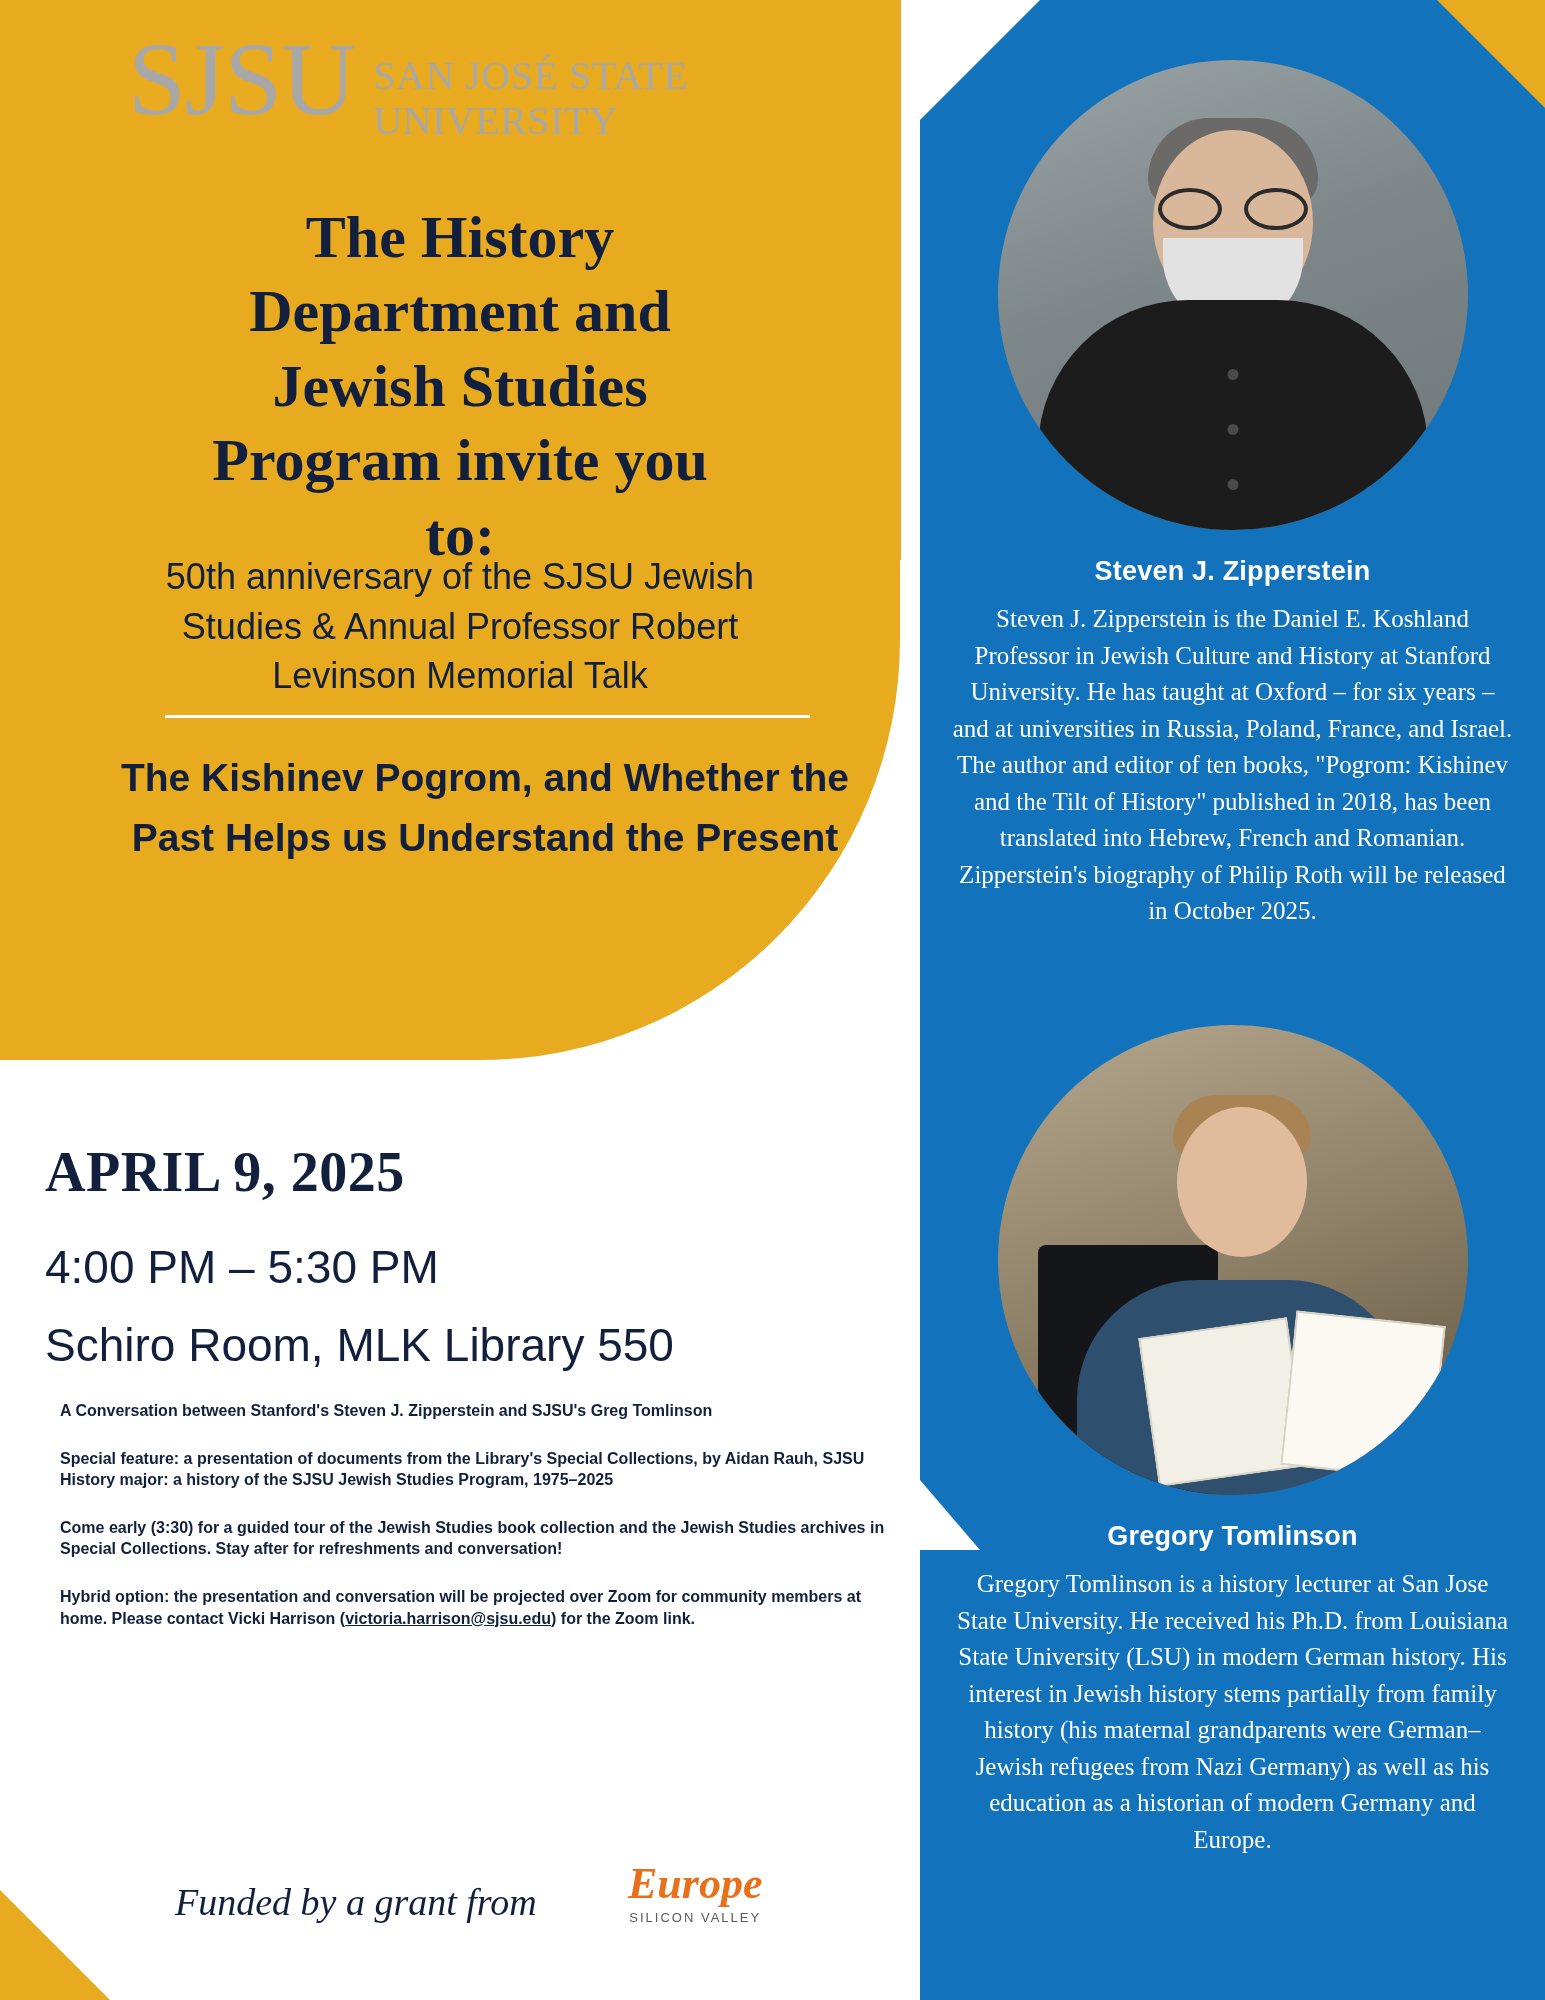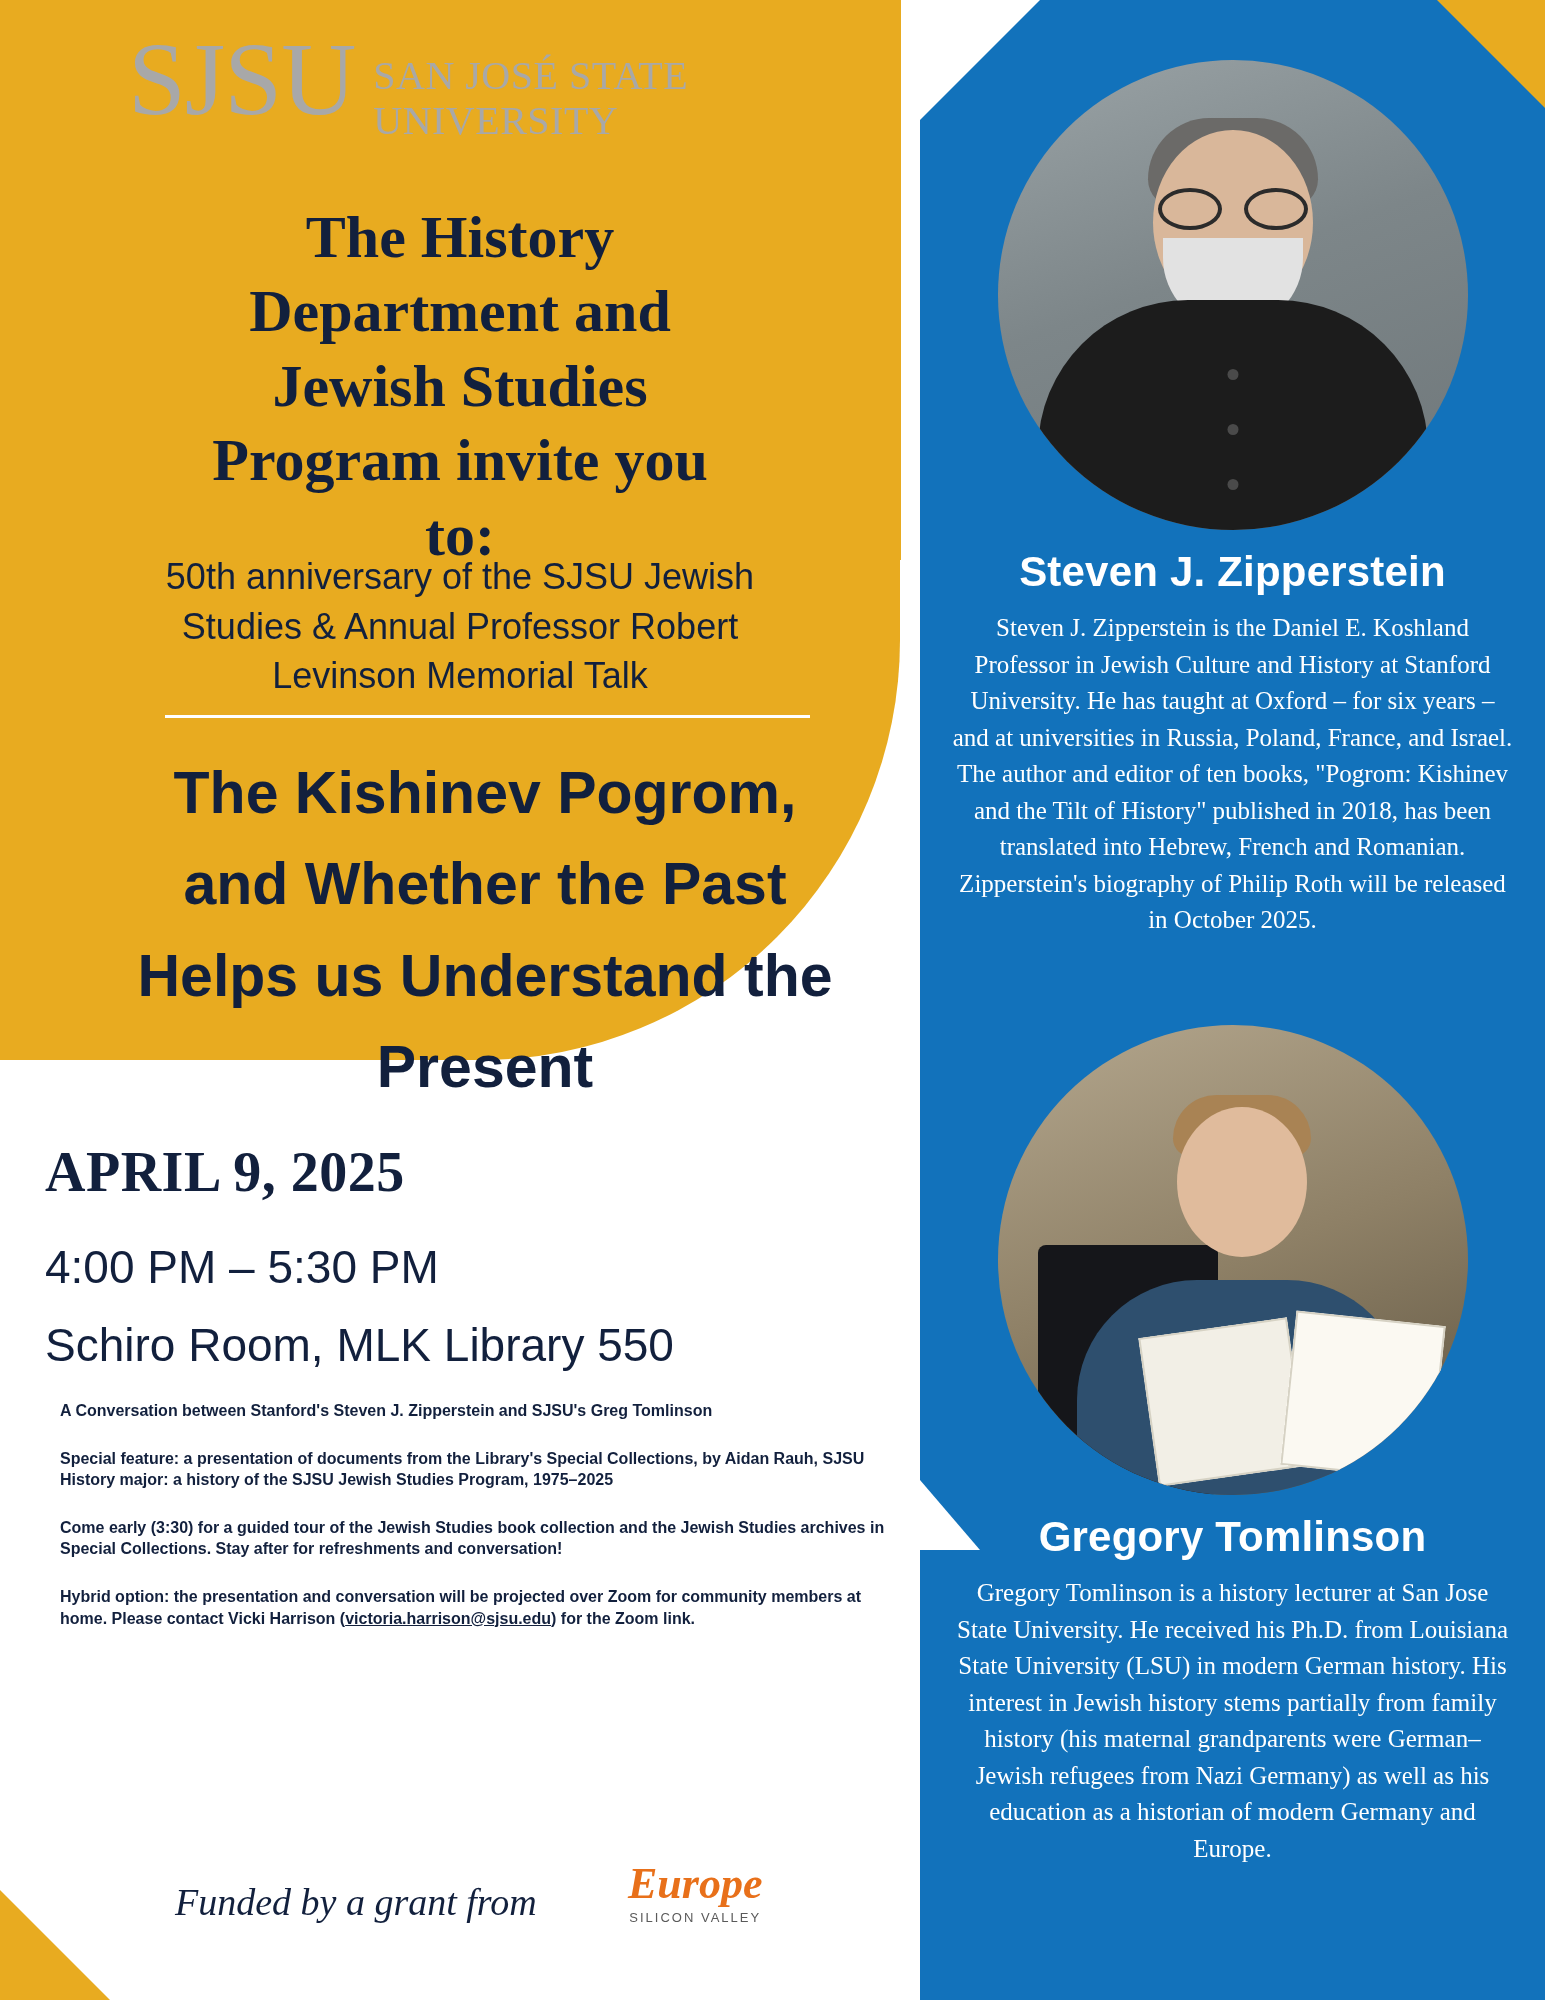--- a/index.html
+++ b/index.html
@@ -140,21 +140,21 @@
     height: 3px;
     background: #ffffff;
   }
   .talk-title {
     position: absolute;
     left: 120px;
     top: 748px;
     width: 730px;
     text-align: center;
     font-weight: bold;
-    font-size: 59px;
+    font-size: 39px;
     line-height: 1.55;
     color: #12203d;
   }
 
   
   .date-line {
     position: absolute;
     left: 45px;
     top: 1140px;
     font-family: "Liberation Serif", serif;
@@ -303,22 +303,22 @@
   .p2-book-l {
     position: absolute; left: 150px; bottom: 18px; width: 150px; height: 150px;
     background: #f2efe6; transform: rotate(-8deg); box-shadow: 0 0 0 2px #d6d2c4 inset;
   }
   .p2-book-r {
     position: absolute; left: 290px; bottom: 22px; width: 150px; height: 155px;
     background: #fbf9f2; transform: rotate(6deg); box-shadow: 0 0 0 2px #d6d2c4 inset;
   }
   .speaker-name {
     font-weight: bold;
-    font-size: 42px;
-    margin-top: 18px;
+    font-size: 27px;
+    margin-top: 26px;
     letter-spacing: 0.2px;
   }
   .speaker-bio {
     font-size: 25px;
     line-height: 1.46;
     margin: 14px auto 0 auto;
     width: 560px;
     font-family: Liberation Serif, serif;
   }
 </style>

